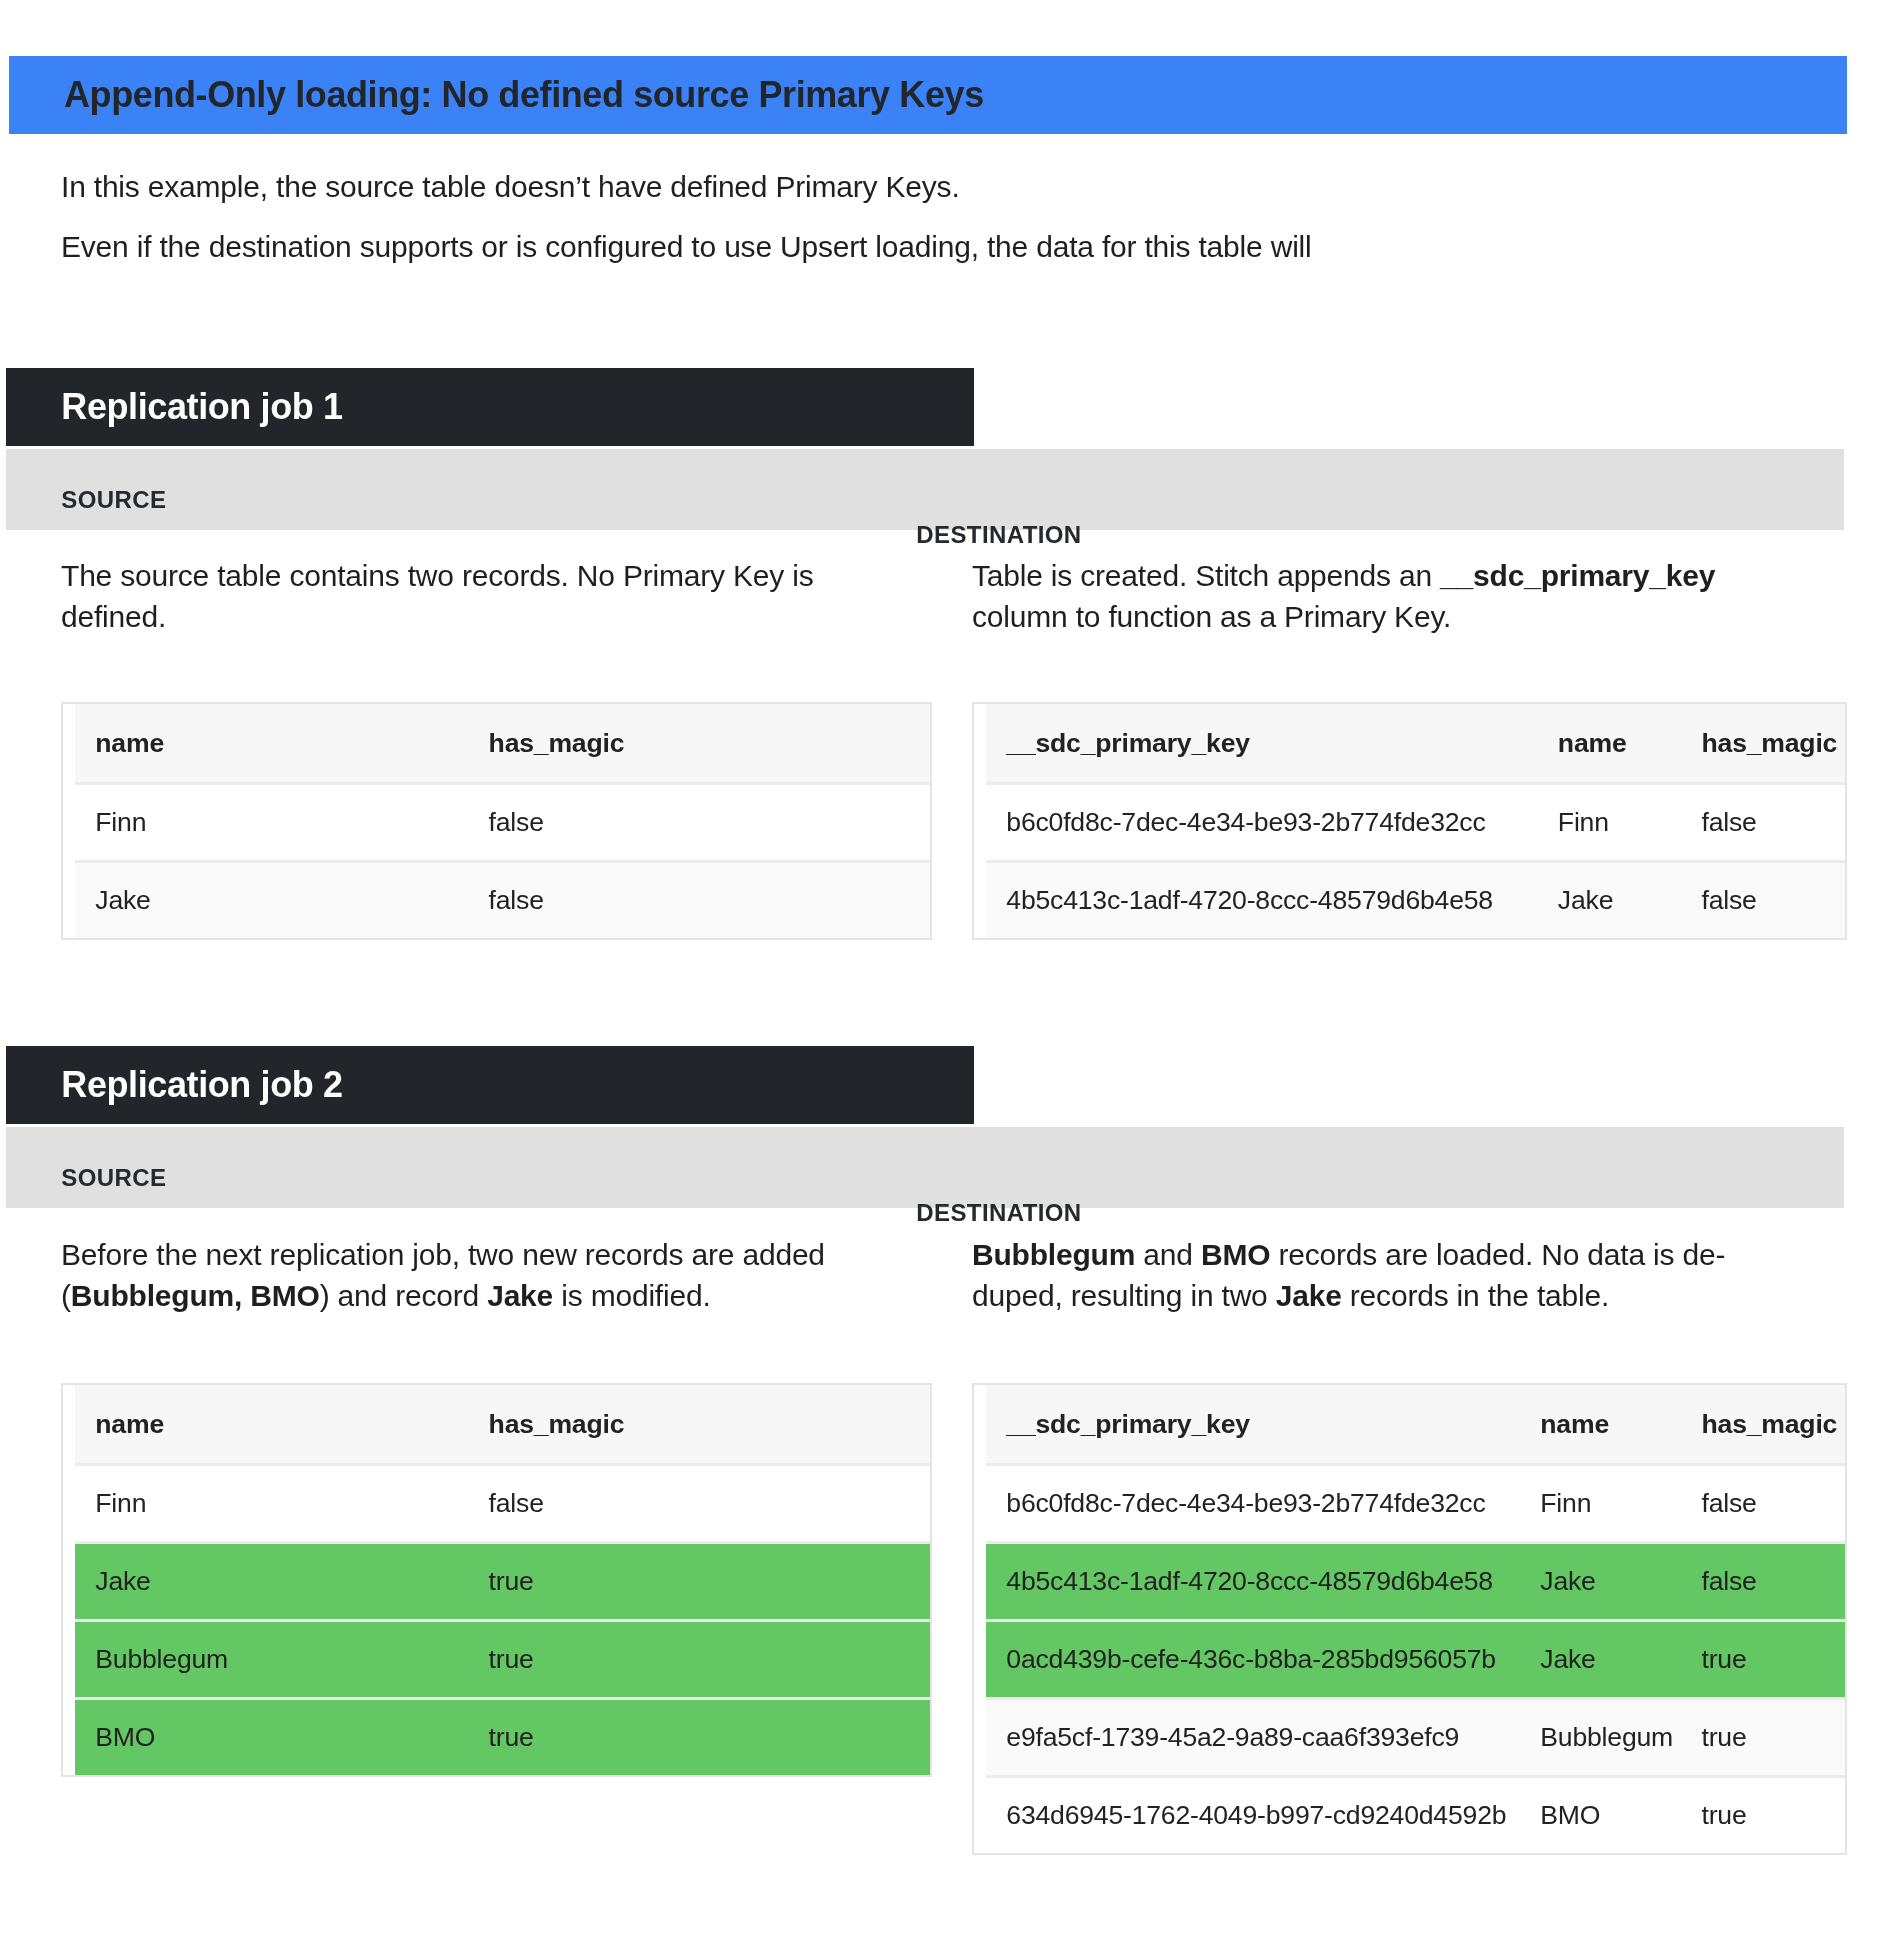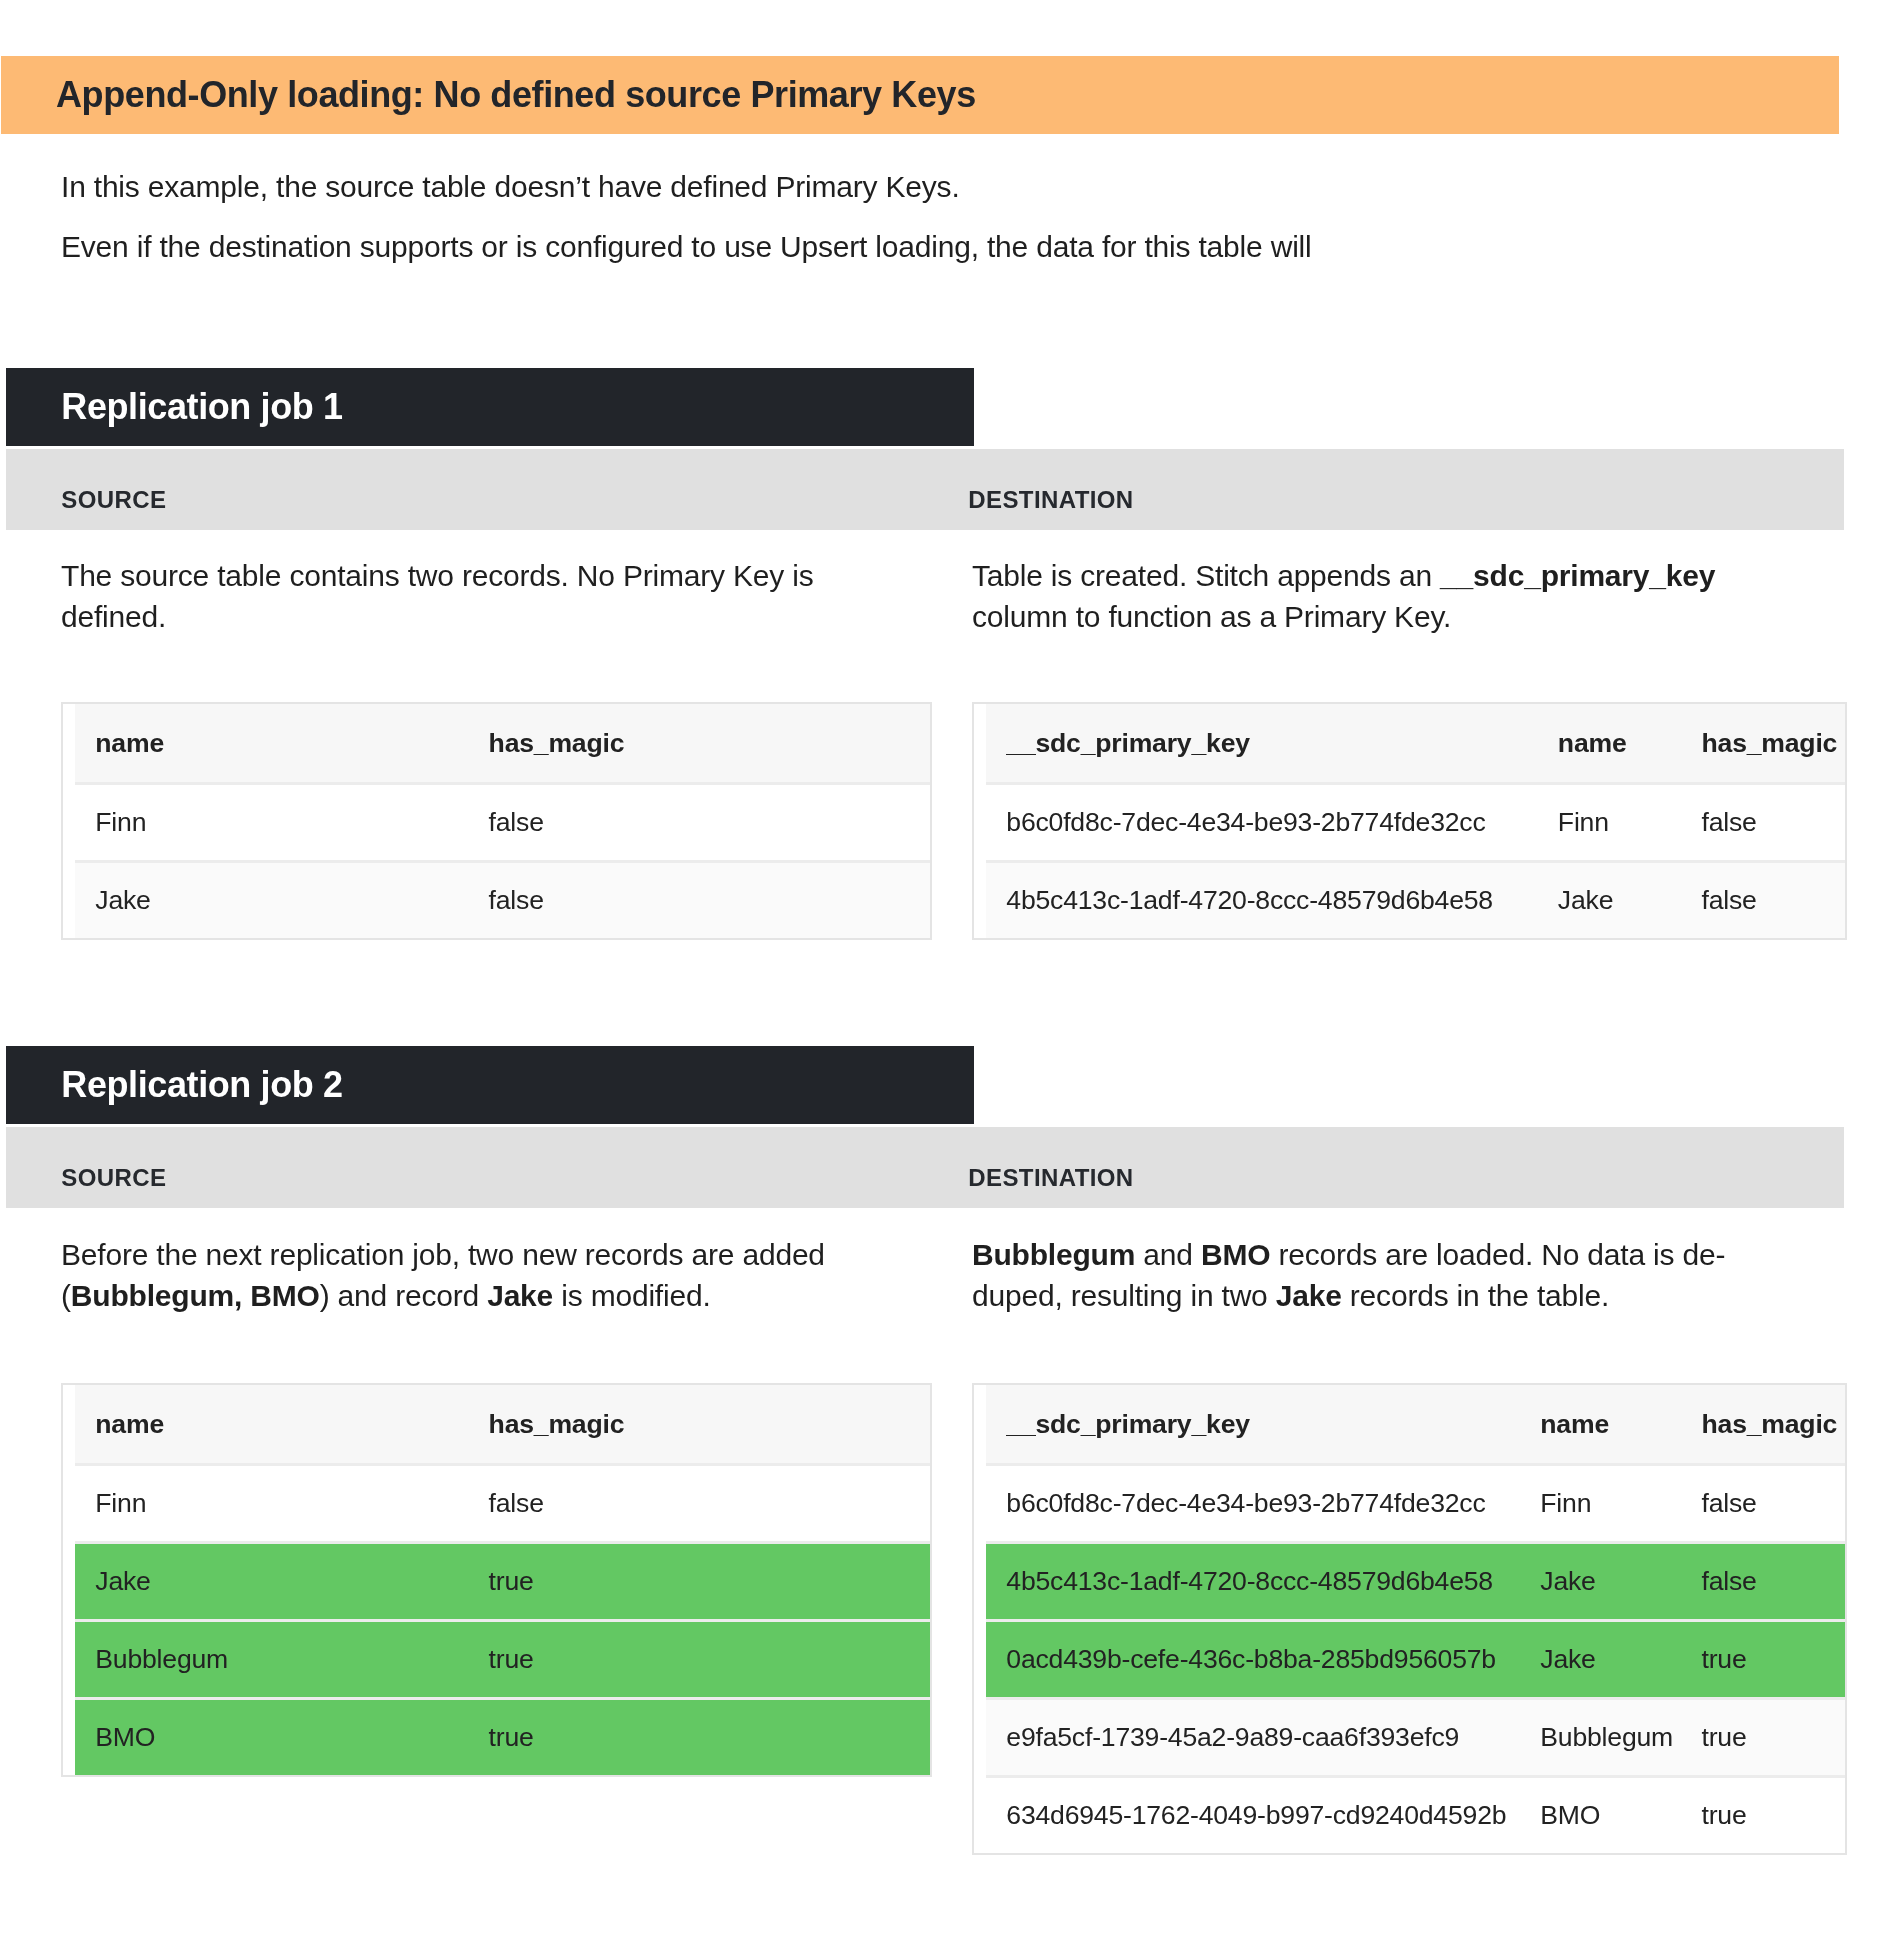--- a/index.html
+++ b/index.html
@@ -7,23 +7,23 @@
     position:relative;
     width:1891px;
     height:1952px;
     background:#ffffff;
     font-family:"Liberation Sans", sans-serif;
     color:#222222;
     overflow:hidden;
   }
   
   .banner{
-    position:absolute; left:1px; top:56px;
+    position:absolute; left:9px; top:56px;
     width:1838px; height:78px;
-    background:#fdba74;
+    background:#3b82f6;
     display:flex; align-items:center;
     box-sizing:border-box; padding-left:55px;
   }
   .banner h1{
     margin:0; font-size:36px; font-weight:bold; color:#22252a;
     letter-spacing:-0.4px;
   }
   
   .intro{
     position:absolute; left:61px; top:166px; width:1330px;
@@ -50,21 +50,21 @@
     background:#e0e0e0;
   }
   .bar1{top:449px;}
   .bar2{top:1127px;}
   .label-bar .col-label{
     position:absolute; top:0; height:101px;
     display:flex; align-items:center;
     font-size:24px; font-weight:bold; color:#26292e; letter-spacing:0.4px;
   }
   .label-bar .src-label{left:55px;}
-  .label-bar .dst-label{left:962px;}
+  .label-bar .dst-label{left:910px;margin-top:35px;}
   
   .desc{
     position:absolute;
     font-size:30px; line-height:41px; letter-spacing:-0.2px; color:#1f1f1f;
   }
   .desc b{font-weight:bold;}
   .desc-src{left:61px; width:884px;}
   .desc-dst{left:972px; width:884px;}
   .desc-row1{top:555px;}
   .desc-row2{top:1234px;}

